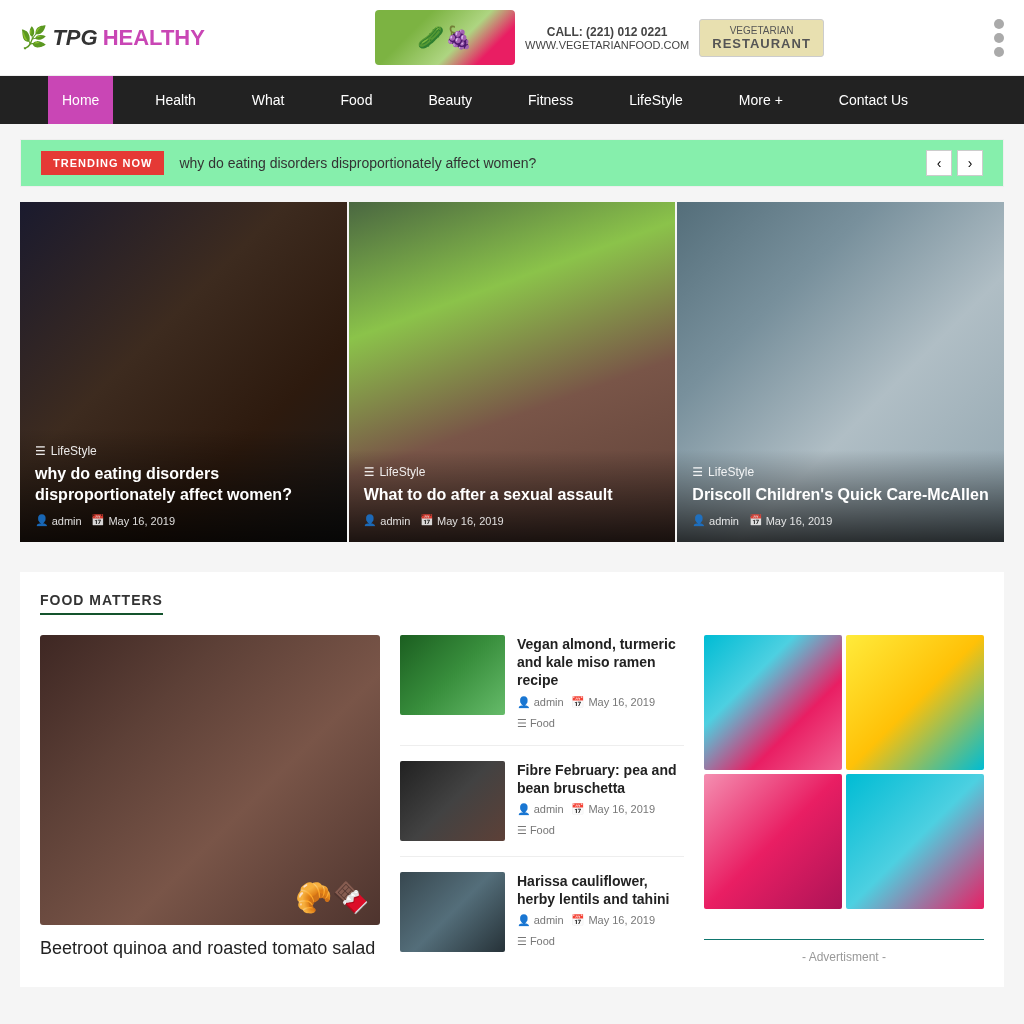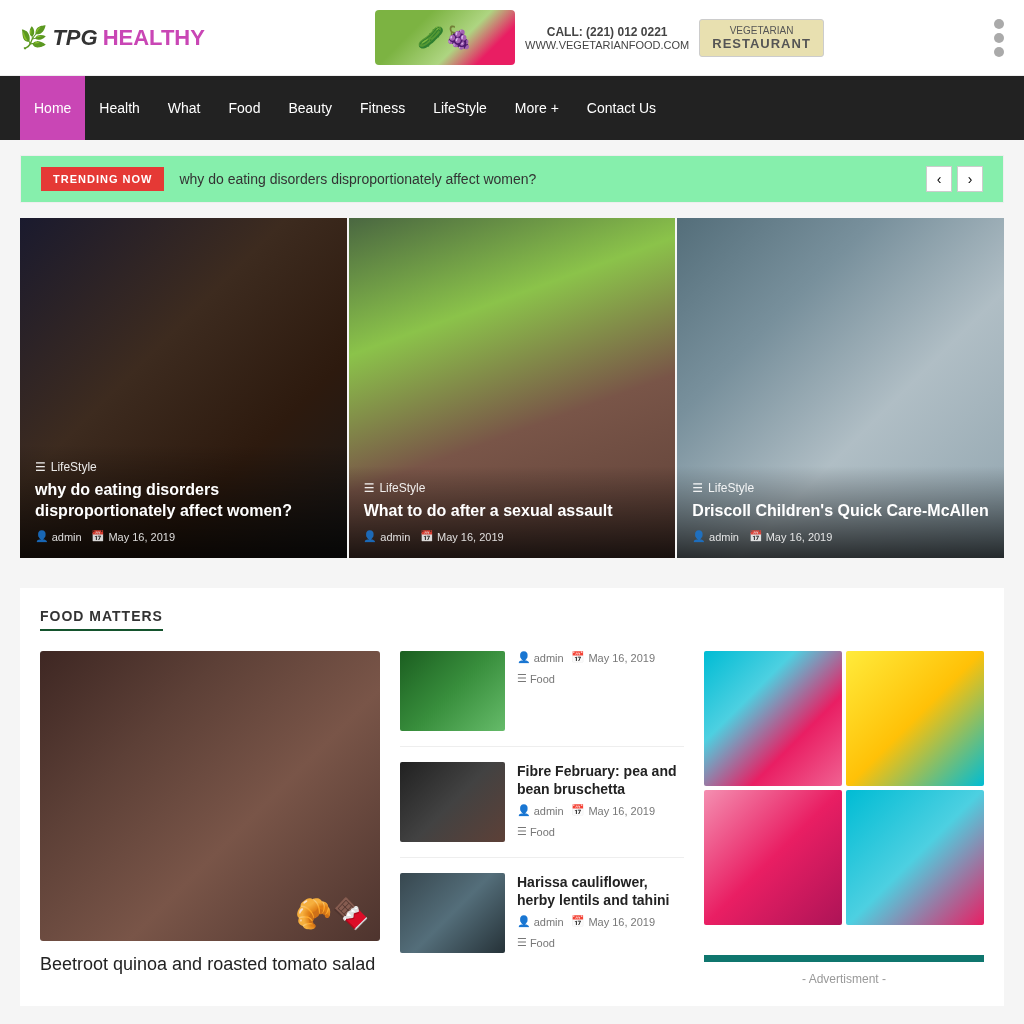--- a/index.html
+++ b/index.html
@@ -16,21 +16,21 @@
     .header-contact { text-align: center; font-size: 11px; color: #444; }
     .header-contact strong { font-size: 12px; }
     .header-restaurant { background: #e8e0b0; border: 1px solid #ccc; border-radius: 3px; padding: 5px 12px; text-align: center; font-size: 10px; color: #555; }
     .header-restaurant span { display: block; font-size: 13px; font-weight: bold; color: #555; letter-spacing: 1px; }
     .header-icons { display: flex; flex-direction: column; gap: 4px; }
     .header-icons .dot { width: 10px; height: 10px; background: #aaa; border-radius: 50%; }
 
     
     nav { background: #222; padding: 0 20px; }
     nav ul { list-style: none; display: flex; align-items: center; }
-    nav ul li a { display: block; padding: 24px 14px; color: #fff; text-decoration: none; font-size: 14px; transition: background 0.2s; }
+    nav ul li a { display: block; padding: 16px 14px; color: #fff; text-decoration: none; font-size: 14px; transition: background 0.2s; margin-left: 28px; }
     nav ul li.active a { background: #c946b5; color: #fff; }
 
     
     .trending-bar { background: #86efac; display: flex; align-items: center; padding: 10px 20px; margin: 15px 20px; border: 1px solid #eee; }
     .trending-label { background: #e53935; color: #fff; font-size: 11px; font-weight: bold; padding: 6px 12px; text-transform: uppercase; letter-spacing: 1px; white-space: nowrap; }
     .trending-text { flex: 1; padding: 0 15px; font-size: 14px; color: #333; }
     .trending-nav { display: flex; gap: 5px; }
     .trending-nav button { background: #fff; border: 1px solid #ccc; width: 26px; height: 26px; cursor: pointer; font-size: 14px; display: flex; align-items: center; justify-content: center; }
 
     
@@ -70,21 +70,21 @@
     .food-article-title { font-size: 14px; font-weight: bold; color: #222; margin-bottom: 6px; line-height: 1.3; }
     .food-article-meta { display: flex; align-items: center; gap: 8px; font-size: 11px; color: #777; flex-wrap: wrap; }
     .food-article-meta span { display: flex; align-items: center; gap: 3px; }
     .category-tag { color: #777; }
     .sidebar-photo-1 { background: linear-gradient(135deg, #00bcd4, #4dd0e1, #e91e63, #f06292); }
     .sidebar-photo-2 { background: linear-gradient(135deg, #ffeb3b, #ffc107, #00bcd4); }
     .sidebar-photo-3 { background: linear-gradient(135deg, #f48fb1, #e91e63, #ad1457); }
     .sidebar-photo-4 { background: linear-gradient(135deg, #00bcd4, #4dd0e1, #e91e63); }
 
     
-    .advertisment { text-align: center; font-size: 12px; color: #999; margin-top: 15px; padding-top: 10px; border-top: 7px solid #0f766e; }
+    .advertisment { text-align: center; font-size: 12px; color: #999; margin-top: 15px; padding-top: 10px; border-top: 1px solid #0f766e; }
 
     
     .sidebar-photos-container { display: flex; flex-direction: column; }
     .sidebar-photos-wrapper { display: grid; grid-template-columns: 1fr 1fr; gap: 4px; margin-bottom: 15px; }
     .sidebar-photo-item { height: 135px; border-radius: 2px; overflow: hidden; position: relative; }
   </style>
 </head>
 <body>
 
 <div class="top-header">
@@ -205,20 +205,21 @@
 
     <div>
       <div class="food-main-img"></div>
       <div class="food-main-title">Beetroot quinoa and roasted tomato salad</div>
     </div>
 
     <div class="food-articles">
       <div class="food-article-item">
         <div class="food-thumb food-thumb-1"></div>
         <div class="food-article-info">
+          <div class="food-article-title">Vegan almond, turmeric and kale miso ramen recipe</div>
           <div class="food-article-meta">
             <span>👤 <span>admin</span></span>
             <span>📅 <span>May 16, 2019</span></span>
             <span class="category-tag">☰ <span>Food</span></span>
           </div>
         </div>
       </div>
       <div class="food-article-item">
         <div class="food-thumb food-thumb-2"></div>
         <div class="food-article-info">

